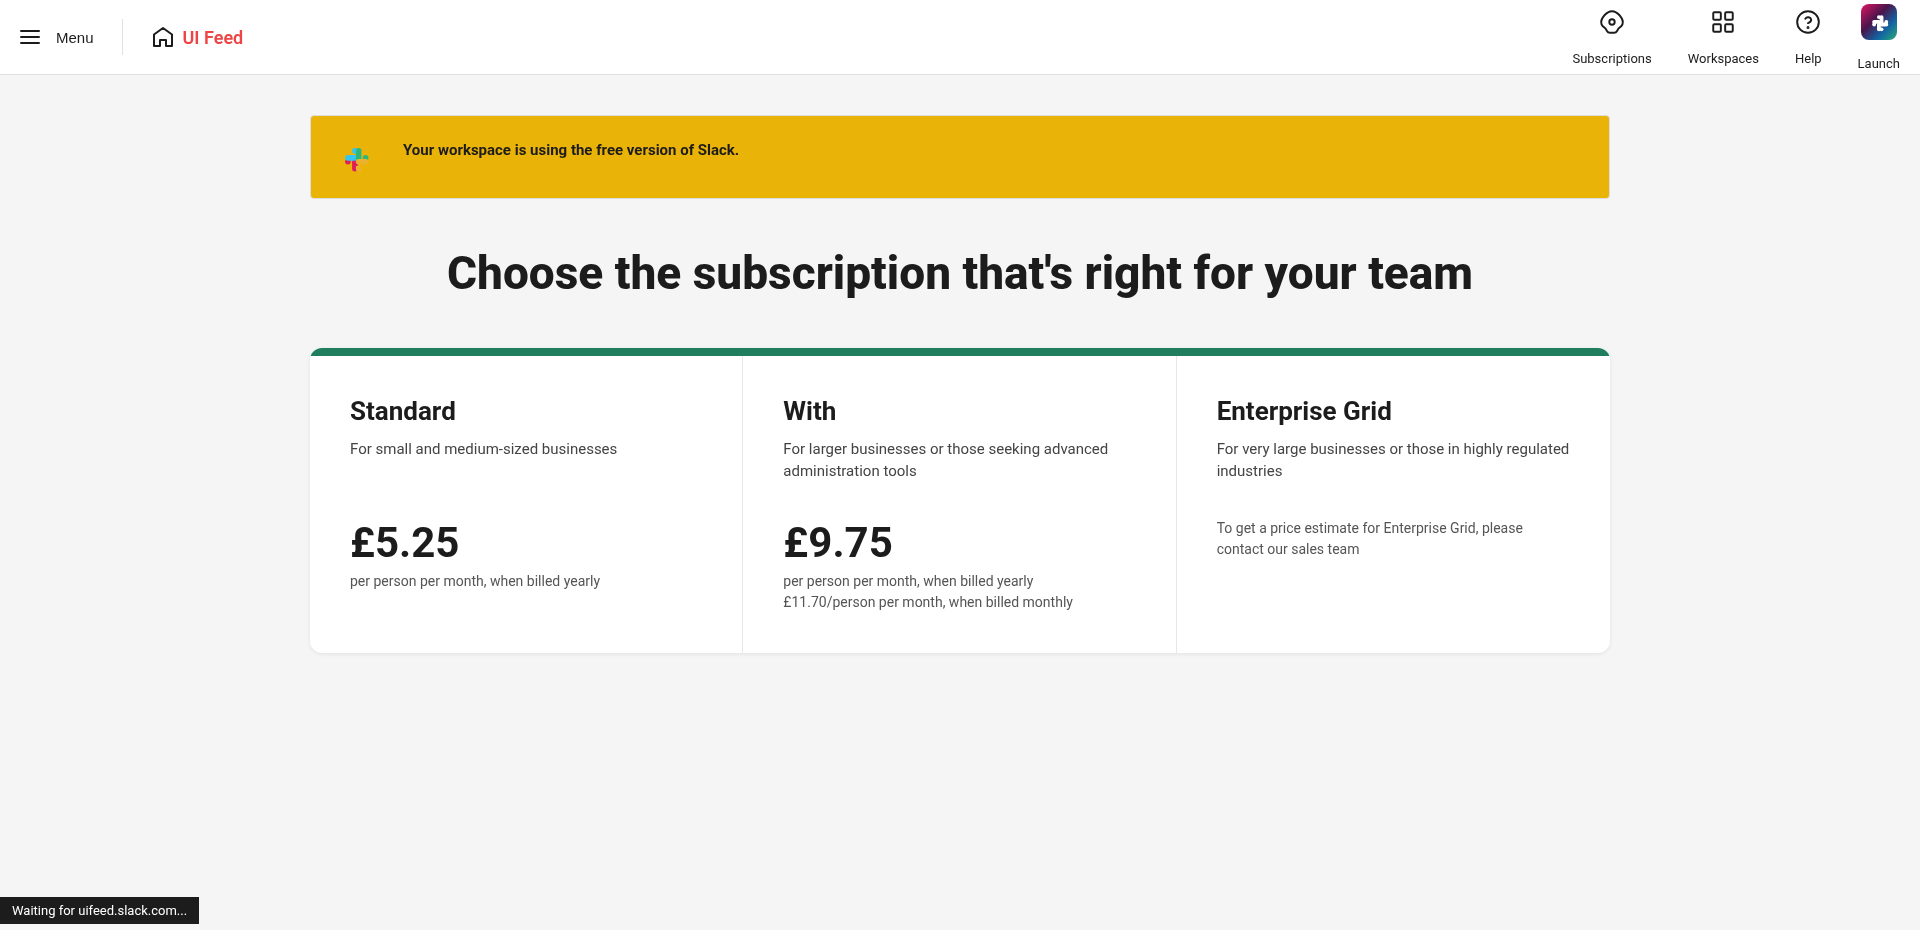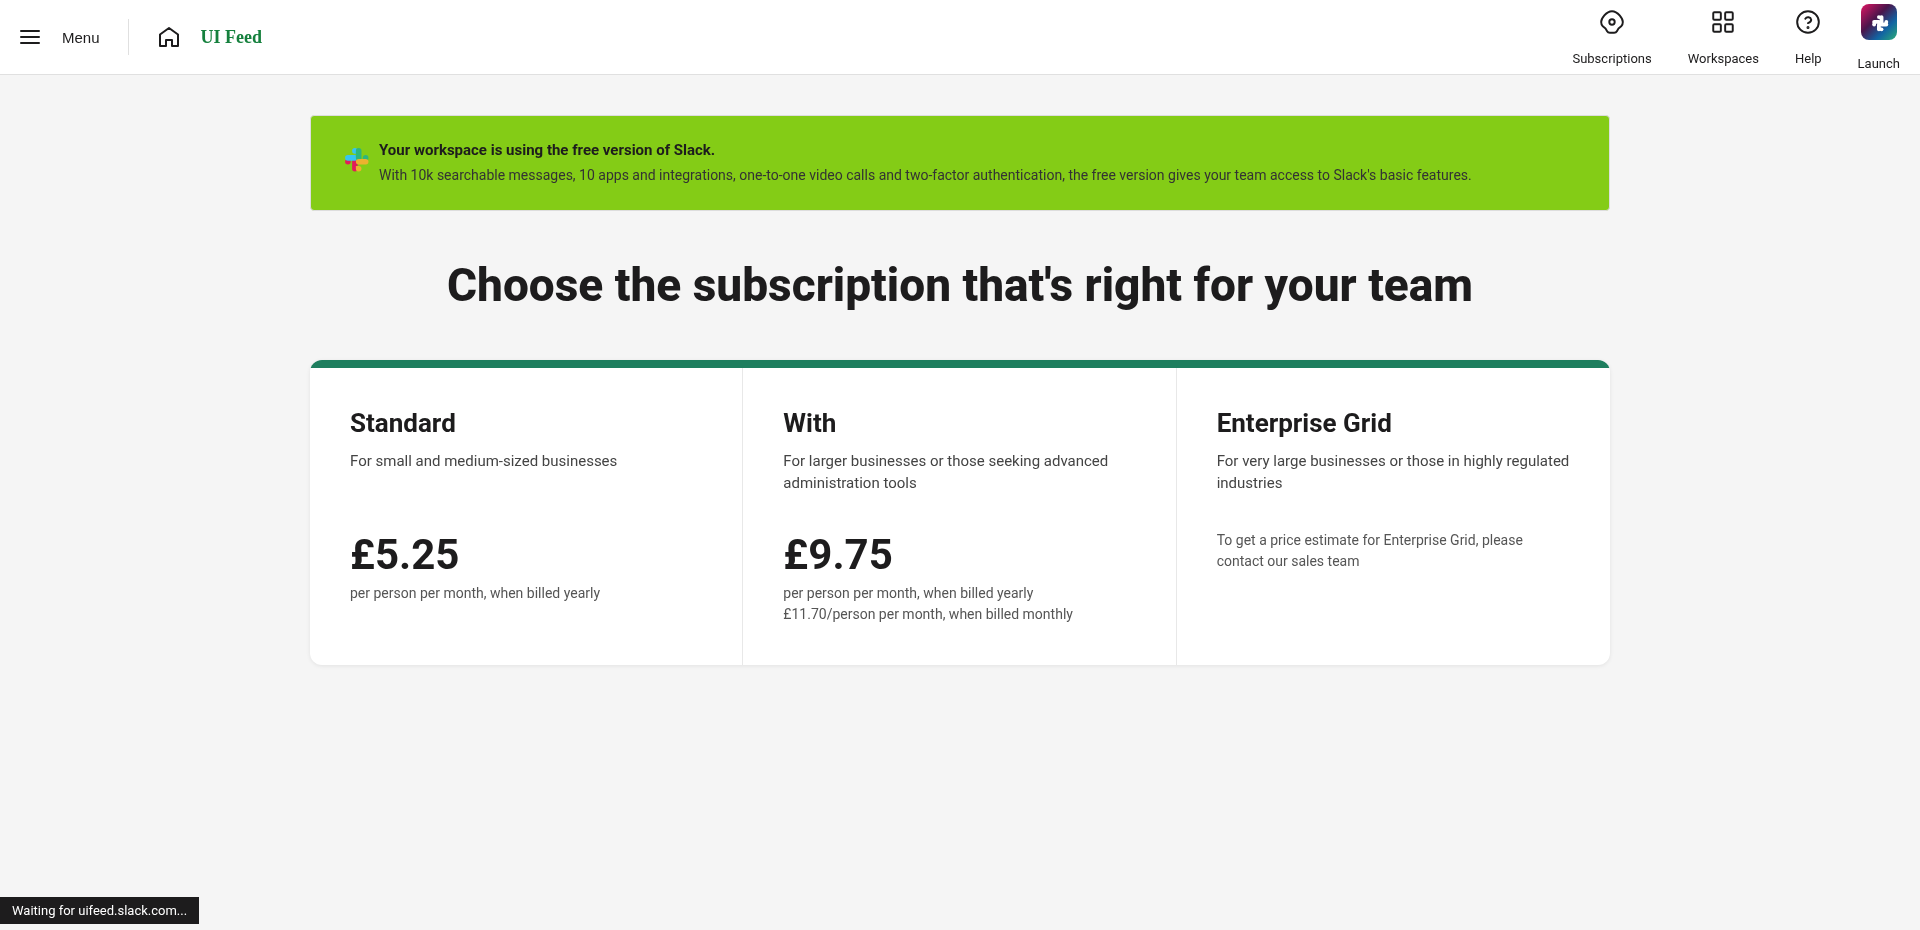--- a/index.html
+++ b/index.html
@@ -21,21 +21,21 @@
       position: relative;
     }
     .header-left {
       display: flex;
       align-items: center;
       gap: 12px;
     }
     .menu-btn {
       display: flex;
       align-items: center;
-      gap: 22px;
+      gap: 16px;
       cursor: pointer;
       font-size: 15px;
       font-weight: 500;
       background: none;
       border: none;
       color: #1d1c1d;
     }
     .hamburger {
       display: flex;
       flex-direction: column;
@@ -50,26 +50,25 @@
     }
     .divider-v {
       width: 1px;
       height: 36px;
       background: #e0e0e0;
       margin: 0 16px;
     }
     .brand {
       display: flex;
       align-items: center;
-      gap: 20px;
+      gap: 8px;
       font-size: 18px;
       font-weight: 600;
-      color: #15803d;
+      color: #ef4444;
       text-decoration: none;
-      font-family: Liberation Serif, serif;
     }
     .home-icon {
       width: 24px;
       height: 24px;
     }
     .header-right {
       display: flex;
       align-items: center;
       gap: 36px;
       margin-left: auto;
@@ -103,27 +102,27 @@
 
     
     .main {
       max-width: 1460px;
       margin: 0 auto;
       padding: 40px 80px;
     }
 
     
     .banner {
-      background: #84cc16;
+      background: #eab308;
       border: 1px solid #ddd;
       border-radius: 4px;
       padding: 24px 28px;
       display: flex;
       align-items: flex-start;
-      gap: 8px;
+      gap: 32px;
       margin-bottom: 48px;
     }
     .slack-logo {
       width: 32px;
       height: 32px;
       flex-shrink: 0;
       margin-top: 2px;
     }
     .banner-text strong {
       font-weight: 700;
@@ -295,21 +294,20 @@
       <path fill="#E01E5A" d="M22.1 33.2a4.7 4.7 0 0 1 9.4 0v11.8a4.7 4.7 0 0 1-9.4 0V33.2z"></path>
       <path fill="#36C5F0" d="M26.8 19.7a4.7 4.7 0 1 1 4.7-4.7v4.7h-4.7z"></path>
       <path fill="#36C5F0" d="M26.8 22.1a4.7 4.7 0 0 1 0 9.4H15a4.7 4.7 0 0 1 0-9.4h11.8z"></path>
       <path fill="#2EB67D" d="M40.3 26.8a4.7 4.7 0 1 1 4.7 4.7h-4.7v-4.7z"></path>
       <path fill="#2EB67D" d="M37.9 26.8a4.7 4.7 0 0 1-9.4 0V15a4.7 4.7 0 0 1 9.4 0v11.8z"></path>
       <path fill="#ECB22E" d="M33.2 40.3a4.7 4.7 0 1 1-4.7 4.7v-4.7h4.7z"></path>
       <path fill="#ECB22E" d="M33.2 37.9a4.7 4.7 0 0 1 0-9.4h11.8a4.7 4.7 0 0 1 0 9.4H33.2z"></path>
     </svg>
     <div class="banner-text">
       <strong>Your workspace is using the free version of Slack.</strong>
-      <p>With 10k searchable messages, 10 apps and integrations, one-to-one video calls and two-factor authentication, the free version gives your team access to Slack's basic features.</p>
     </div>
   </div>
 
   <div class="hero">
     <h1>Choose the subscription that's right for your team</h1>
   </div>
 
   <div class="pricing-wrapper">
     <div class="pricing-top-bar"></div>
     <div class="pricing-cols">

